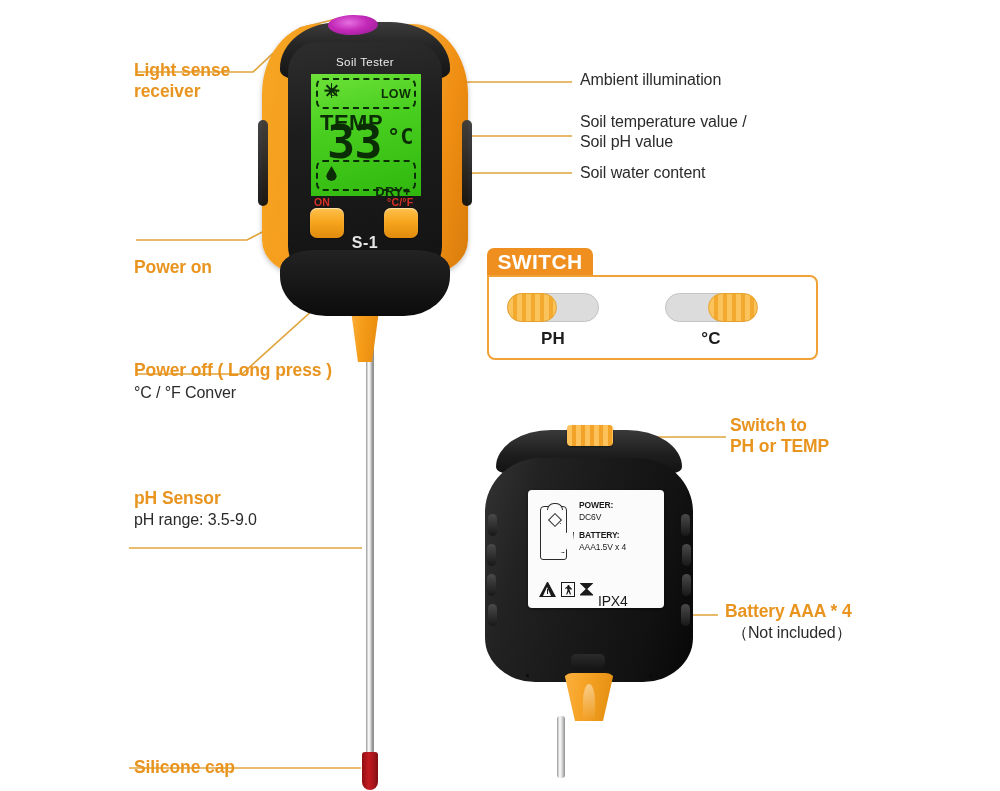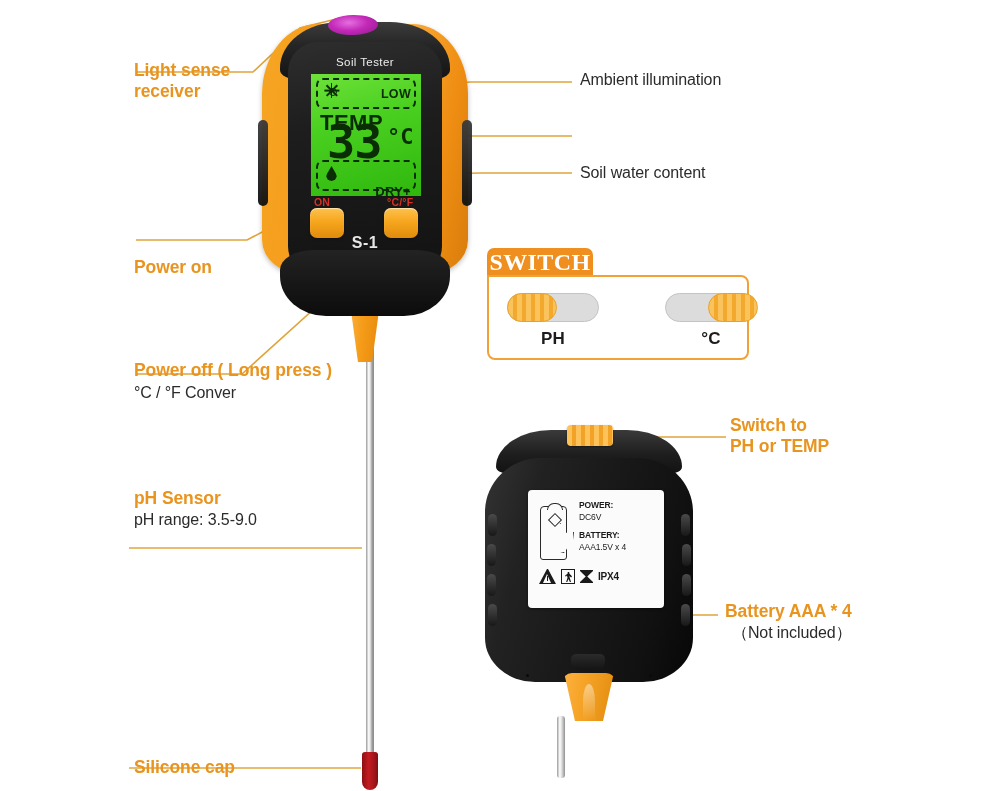--- a/index.html
+++ b/index.html
@@ -166,23 +166,23 @@
     border-radius:3px 3px 8px 8px;
   }
 
   
   #switch-panel { position:absolute; left:487px; top:248px; width:283px; height:112px; }
   .sw-tab {
     position:absolute; left:0; top:0; width:106px; height:28px;
     background:#ef8f1f; border-radius:7px 7px 0 0;
     display:flex; align-items:center; justify-content:center;
   }
-  .sw-tab span { color:#fff; font-size:24px; font-weight:bold; letter-spacing:.4px;font-family:Liberation Serif, serif; }
+  .sw-tab span { color:#fff; font-size:21px; font-weight:bold; letter-spacing:.4px; }
   .sw-body {
-    position:absolute; left:0; top:27px; width:262px; height:85px;
+    position:absolute; left:0; top:27px; width:331px; height:85px;
     border:2px solid #f0a236; border-radius:0 8px 8px 8px; background:#fff;
   }
   .sw-item { position:absolute; top:16px; width:92px; text-align:center; }
   .sw-item.a { left:18px; }
   .sw-item.b { left:176px; }
   .sw-track {
     position:relative; width:92px; height:29px; margin:0 auto;
     background:#dcdcdc; border:1.5px solid #c4c4c4; border-radius:15px;
   }
   .sw-knob {
@@ -286,21 +286,21 @@
     clip-path:polygon(40% 0,60% 0,64% 18%,100% 42%,88% 54%,62% 40%,70% 62%,86% 100%,70% 100%,50% 70%,32% 100%,16% 100%,36% 58%,28% 34%,10% 48%,2% 36%,36% 18%);
   }
   .ic-glass {
     width:13px; height:15px; position:relative;
   }
   .ic-glass::before{
     content:""; position:absolute; left:0; top:1px; width:13px; height:13px;
     background:#1a1a1a;
     clip-path:polygon(0 0,100% 0,100% 8%,56% 50%,100% 92%,100% 100%,0 100%,0 92%,44% 50%,0 8%);
   }
-  .ic-ipx { color:#1a1a1a; font-size:10px; font-weight:bold; letter-spacing:-.2px; }
+  .ic-ipx { color:#1a1a1a; font-size:14px; font-weight:normal; letter-spacing:-.2px;margin-top:24px; }
 
   .bd-door {
     position:absolute; left:93px; top:236px; width:34px; height:16px;
     background:linear-gradient(180deg,#2b2b2b,#141414);
     border-radius:5px 5px 8px 8px; z-index:7;
   }
   .bd-dot { position:absolute; width:3px; height:3px; background:#0a0a0a; border-radius:50%; z-index:7; }
   .bd-dot.l{ left:48px; top:256px; } .bd-dot.r{ right:48px; top:256px; }
   .bd-cone {
     position:absolute; left:84px; top:255px; width:54px; height:48px;
@@ -410,20 +410,24 @@
   </div>
 
   <div class="callout" style="left:134px; top:757px;">
     <div class="hl">Silicone cap</div>
   </div>
 
   <div class="callout" style="left:580px; top:70px;">
     <div class="plain">Ambient illumination</div>
   </div>
 
+  <div class="callout" style="left:580px; top:112px;">
+    <div class="plain">Soil temperature value /
+Soil pH value</div>
+  </div>
 
   <div class="callout" style="left:580px; top:163px;">
     <div class="plain">Soil water content</div>
   </div>
 
   <div id="switch-panel">
     <div class="sw-tab">
       <span>SWITCH</span>
     </div>
     <div class="sw-body">

